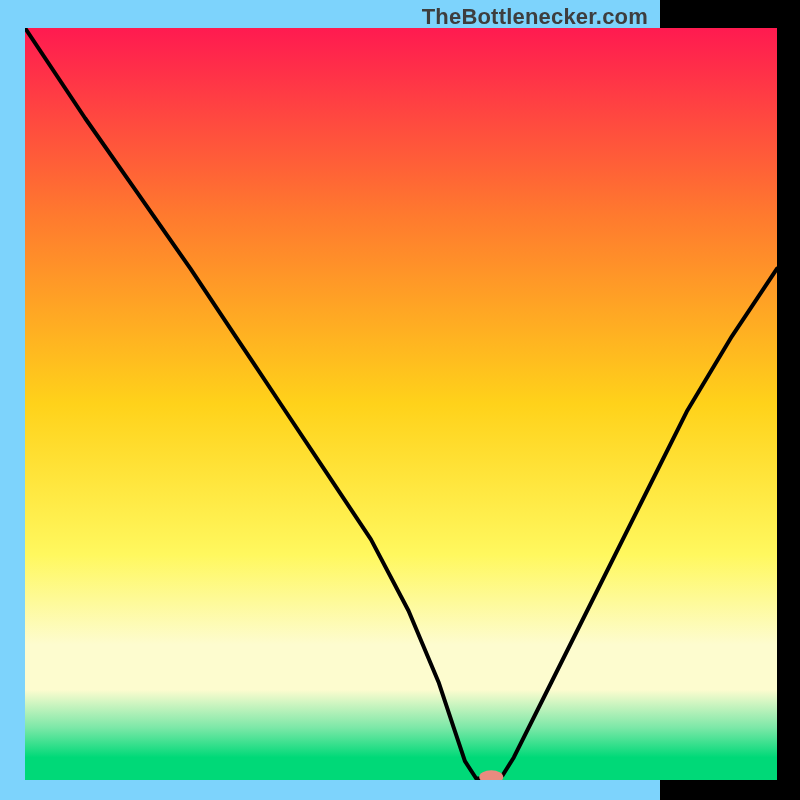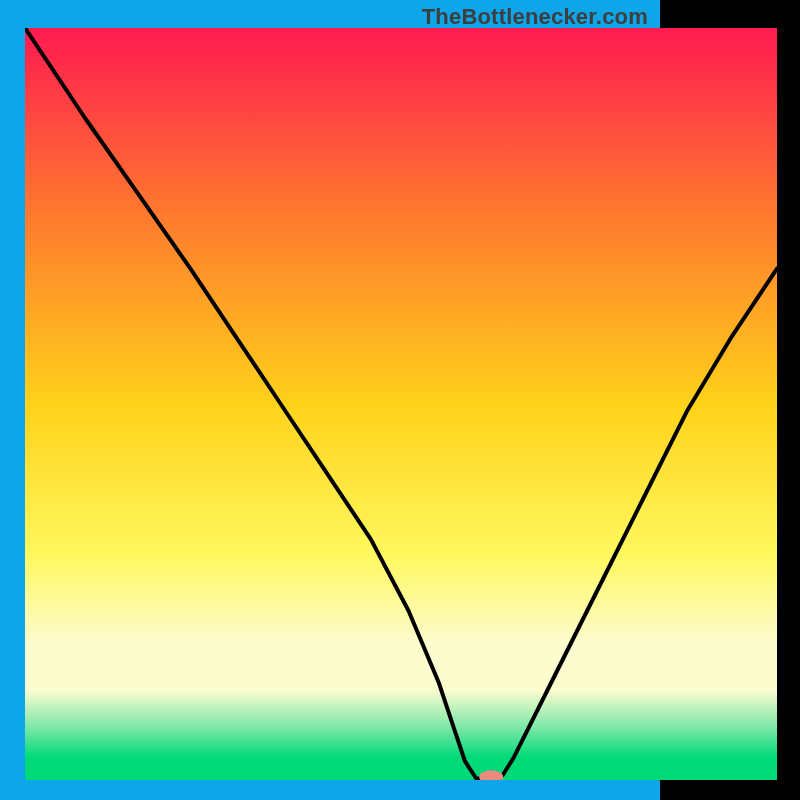--- a/index.html
+++ b/index.html
@@ -7,21 +7,21 @@
     padding: 0;
     width: 800px;
     height: 800px;
     background: #000;
     overflow: hidden;
   }
   .chart-container {
     position: relative;
     width: 660px;
     height: 800px;
-    background: #0ea5e9;
+    background: #7dd3fc;
   }
   .watermark {
     position: absolute;
     top: 4px;
     right: 12px;
     color: #3e3e3e;
     font-family: Arial, Helvetica, sans-serif;
     font-size: 22px;
     font-weight: 600;
     z-index: 10;

